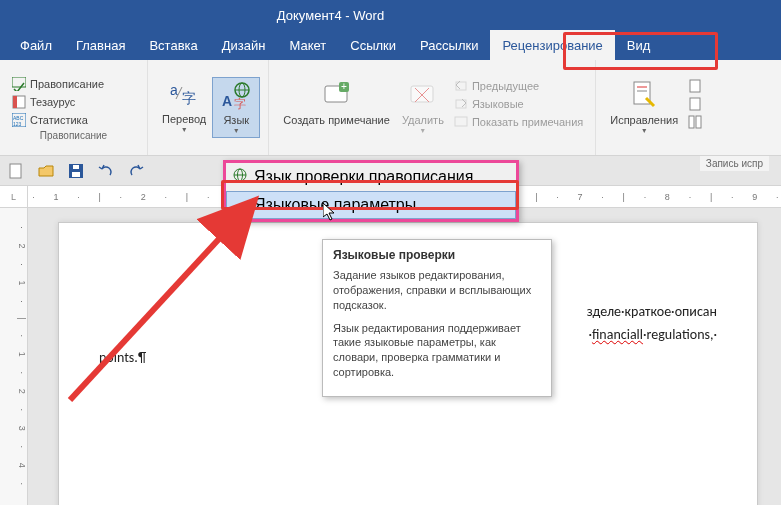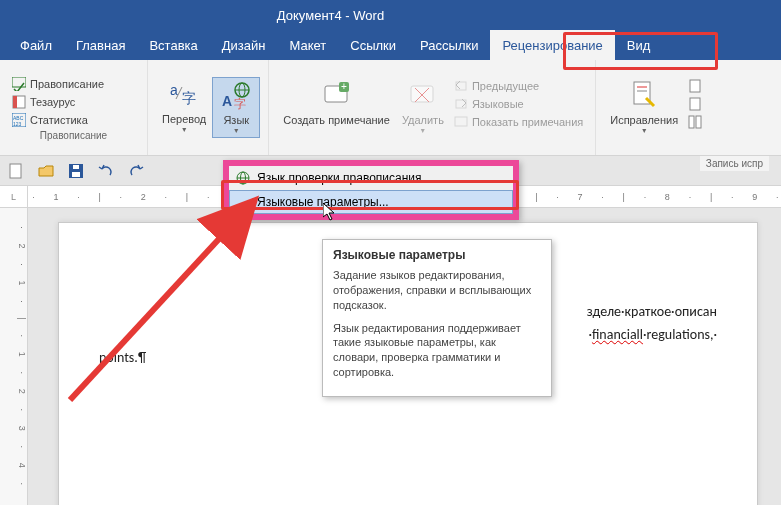--- a/index.html
+++ b/index.html
@@ -29,21 +29,21 @@
   .ruler-corner { width: 28px; height: 22px; border-right: 1px solid #d4d4d4; display:flex;align-items:center;justify-content:center;font-size:9px;color:#888;}
   .ruler { flex: 1; position: relative; font-size: 9px; color: #777; letter-spacing: 8px; padding-left: 4px; white-space: nowrap; overflow:hidden; }
 
   .workspace { display: flex; height: calc(505px - 30px - 30px - 96px - 30px - 22px); background: #e6e6e6; }
   .vruler { width: 28px; background: #f7f7f7; border-right: 1px solid #d4d4d4; font-size:9px;color:#777; text-align:center; padding-top:4px; }
   .page-area { flex:1; padding: 14px 0 0 30px; overflow:hidden; }
   .page { background: #fff; border: 1px solid #c9c9c9; box-shadow: 0 0 6px rgba(0,0,0,.1); width: 700px; min-height: 400px; padding: 80px 40px 20px 40px; font-family: Calibri, sans-serif; font-size: 14px; color:#222; position:relative; }
   .page p { margin-bottom: 6px; white-space: nowrap; }
   .squiggle { text-decoration: underline wavy #d00 1px; }
 
-  .menu { position: absolute; background: #f0f0f0; border: 6px solid #ec4899; box-shadow: 2px 2px 6px rgba(0,0,0,.25); font-size: 12px; z-index: 10; }
+  .menu { position: absolute; background: #f0f0f0; border: 3px solid #ec4899; box-shadow: 2px 2px 6px rgba(0,0,0,.25); font-size: 16px; z-index: 10; }
   .menu-item { padding: 5px 14px 5px 28px; cursor: pointer; position:relative; }
   .menu-item .mico { position:absolute; left:6px; top:4px; width:16px;height:16px;display:flex;align-items:center;justify-content:center; }
   .menu-item.hover { background: #cde0f7; border: 1px solid #7da2ce; padding: 4px 13px 4px 27px; }
 
   .tooltip { position: absolute; background: #fff; border: 1px solid #bbb; box-shadow: 2px 2px 6px rgba(0,0,0,.25); padding: 8px 10px; font-size: 11px; color: #444; width: 230px; z-index: 11; }
   .tooltip .tt-title { font-weight: bold; color: #333; margin-bottom: 6px; font-size: 12px; }
   .tooltip p { margin-bottom: 8px; line-height: 1.35; }
 
   .highlight-red { position: absolute; border: 3px solid #e53935; border-radius: 2px; pointer-events: none; z-index: 20; }
   .arrow { position: absolute; z-index: 19; }
@@ -292,21 +292,21 @@
         </svg>
       </span>
     <span>Язык проверки правописания...</span>
   </div>
   <div class="menu-item hover">
     <span>Языковые параметры...</span>
   </div>
 </div>
 
 <div class="tooltip" style="left:322px; top:239px">
-  <div class="tt-title">Языковые параметры</div>
+  <div class="tt-title">Языковые проверки</div>
   <p>Задание языков редактирования, отображения, справки и всплывающих подсказок.</p>
   <p>Язык редактирования поддерживает такие языковые параметры, как словари, проверка грамматики и сортировка.</p>
 </div>
 
 <svg class="arrow" style="left:60px; top:180px" width="280" height="230">
   <defs>
       <marker id="ah" markerWidth="12" markerHeight="12" refX="9" refY="5" orient="auto">
         <path d="M0 0 L10 5 L0 10 Z" fill="#e53935"></path>
       </marker>
     </defs>

